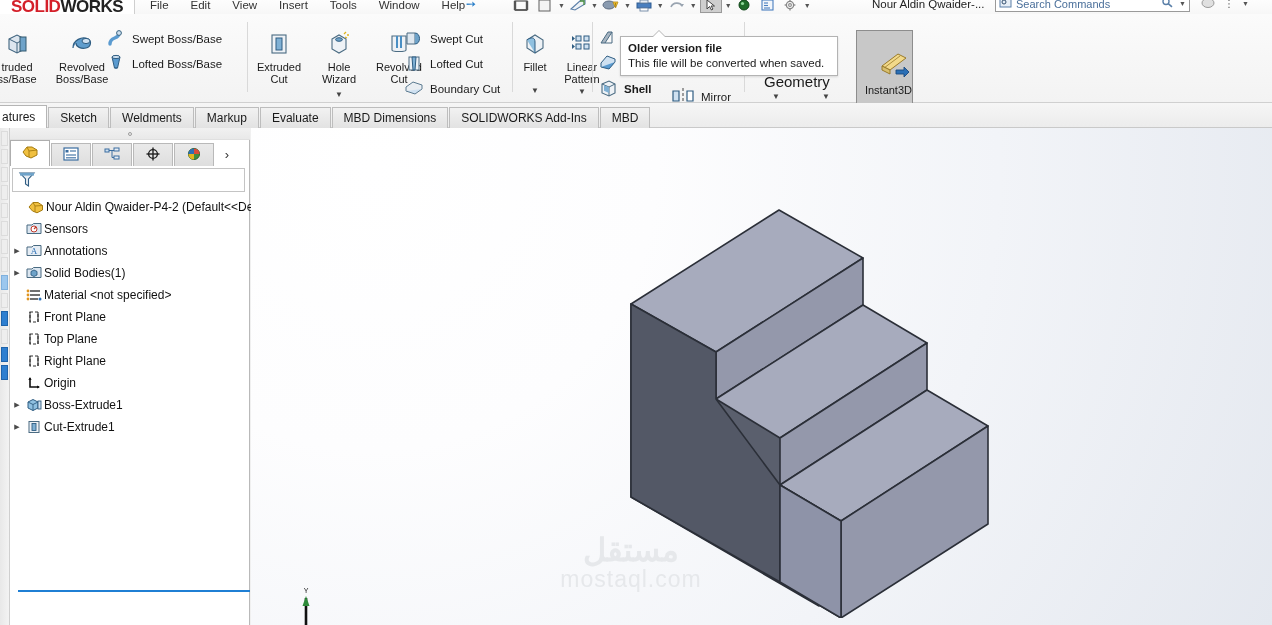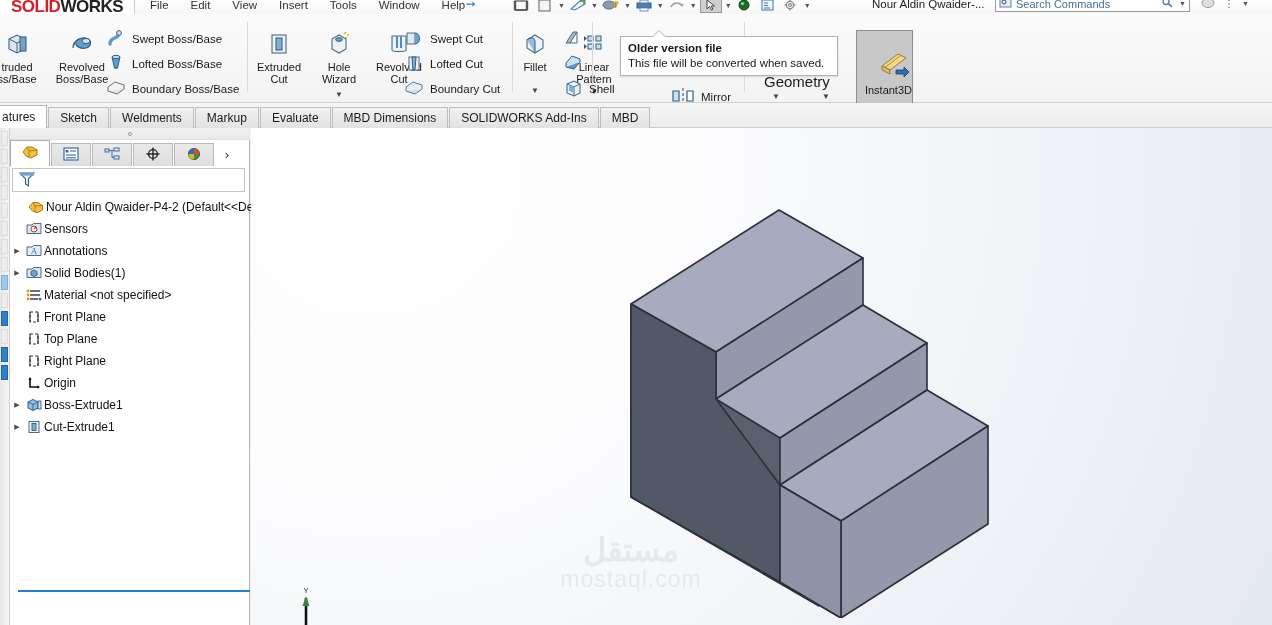--- a/index.html
+++ b/index.html
@@ -338,29 +338,20 @@
     </div>
     <div class="smallrow">
       <span class="ic">
         <svg width="22" height="20" viewBox="0 0 22 20">
             <path d="M7 4 L15 4 L12.5 15 L9.5 15 Z" fill="#5b9bd0" stroke="#2f5d82" stroke-width="1"></path>
             <ellipse cx="11" cy="4" rx="4" ry="1.6" fill="#cfe1f1" stroke="#2f5d82" stroke-width="1"></ellipse>
             <ellipse cx="11" cy="15" rx="1.6" ry=".8" fill="#3a6d94"></ellipse>
           </svg>
       </span>
       <span>Lofted Boss/Base</span>
-    </div>
-    <div class="smallrow">
-      <span class="ic">
-        <svg width="22" height="20" viewBox="0 0 22 20">
-            <path d="M3 13 L10 8 L19 11 L12 16 Z" fill="#e2e6ea" stroke="#6b6b6b" stroke-width="1"></path>
-            <path d="M3 13 L3 9 L10 4 L19 7 L19 11" fill="#f2f4f6" stroke="#6b6b6b" stroke-width="1"></path>
-          </svg>
-      </span>
-      <span>Boundary Boss/Base</span>
     </div>
   </div>
 
   <div class="rsep" style="left:247px;"></div>
 
   <div class="rgroup" style="left:250px;">
     <div style="display:flex; gap:2px; padding-top:12px;">
       <div class="bigbtn">
         <span>
           <svg width="30" height="26" viewBox="0 0 30 26">
@@ -426,21 +417,21 @@
             <path d="M3 13 L3 9 L10 4 L19 7 L19 11" fill="#eaeef2" stroke="#5b7a90" stroke-width="1"></path>
           </svg>
       </span>
       <span>Boundary Cut</span>
     </div>
   </div>
 
   <div class="rsep" style="left:512px;"></div>
 
   <div class="rgroup" style="left:515px;">
-    <div style="display:flex; gap:14px; padding-top:12px;">
+    <div style="display:flex; gap:2px; padding-top:12px;">
       <div class="bigbtn" style="width:40px">
         <span>
           <svg width="30" height="26" viewBox="0 0 30 26">
               <path d="M7 9 L15 4 L23 9 L23 17 L15 22 L7 17 Z" fill="#eef2f6" stroke="#4a6b82" stroke-width="1.1"></path>
               <path d="M7 9 C11 6, 15 6, 15 11 L15 22" fill="#8fc0e0" stroke="#2f5d82" stroke-width="1"></path>
             </svg>
         </span>
         <span class="lbl">Fillet</span>
         <span class="ddarrow" style="margin-top:12px">▼</span>
       </div>
@@ -461,21 +452,21 @@
         </span>
         <span class="lbl">Linear</span>
         <span class="lbl" style="margin-top:0">Pattern</span>
         <span class="ddarrow" style="margin-top:1px">▼</span>
       </div>
     </div>
   </div>
 
   <div class="rsep" style="left:592px;"></div>
 
-  <div class="rgroup" style="left:562px; top:12px;">
+  <div class="rgroup" style="left:597px; top:12px;font-weight:bold;">
     <div class="smallrow">
       <span class="ic">
         <svg width="22" height="20" viewBox="0 0 22 20">
             <path d="M4 15 L11 4 L15 4 L8 15 Z" fill="#a8b5c2" stroke="#4a6b82" stroke-width="1"></path>
             <path d="M8 15 L15 15 L15 4" fill="none" stroke="#4a6b82" stroke-width="1"></path>
           </svg>
       </span>
       <span style="visibility:hidden">Rib</span>
     </div>
     <div class="smallrow">

